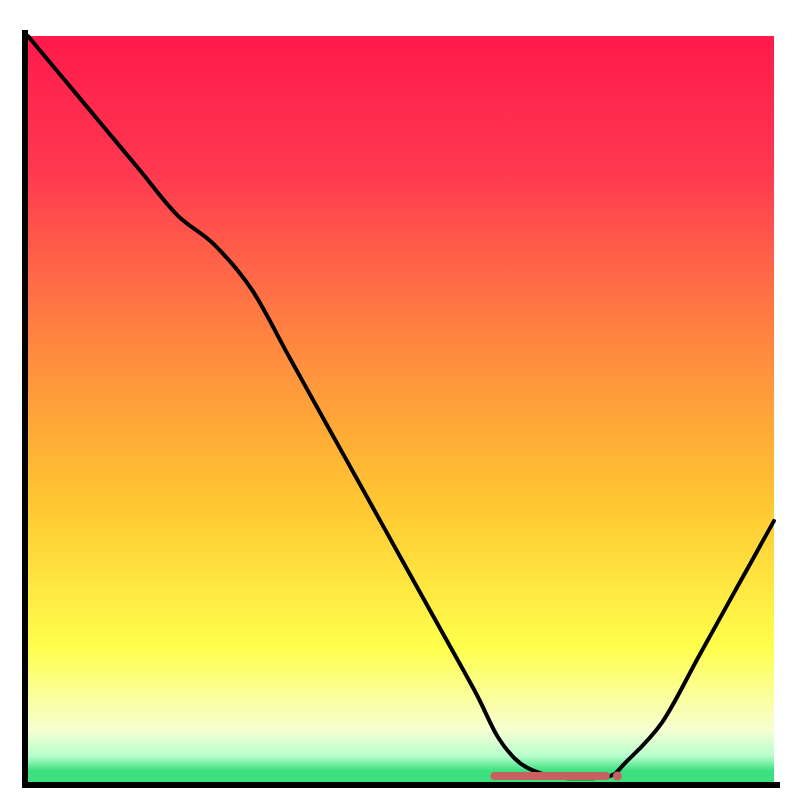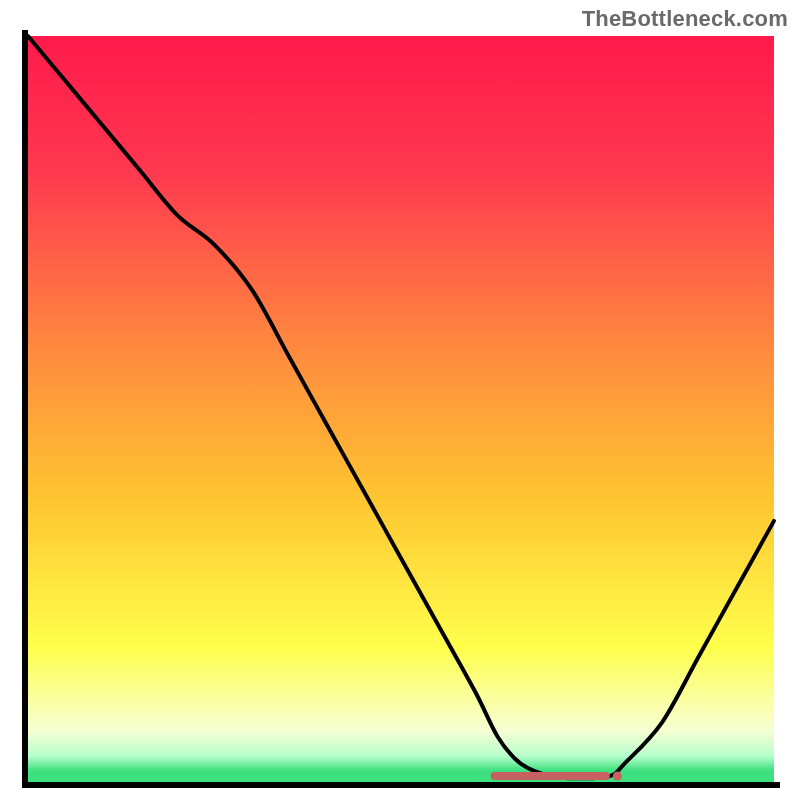--- a/index.html
+++ b/index.html
@@ -32,21 +32,20 @@
     top: 30px;
     width: 758px;
     height: 758px;
   }
   svg { display: block; }
 </style>
 </head>
 <body>
 
 <div class="wrap">
-  <div class="watermark">TheBottleneck.com</div>
 
   <div class="chart-frame">
     <svg id="chart-svg" width="758" height="758" viewBox="0 0 758 758">
         <defs>
           <linearGradient id="bg-grad" x1="0" y1="0" x2="0" y2="1">
             <stop offset="0%" stop-color="#ff1a4b"></stop>
             <stop offset="18%" stop-color="#ff3850"></stop>
             <stop offset="42%" stop-color="#ff8a3f"></stop>
             <stop offset="62%" stop-color="#ffc531"></stop>
             <stop offset="82%" stop-color="#ffff4c"></stop>

